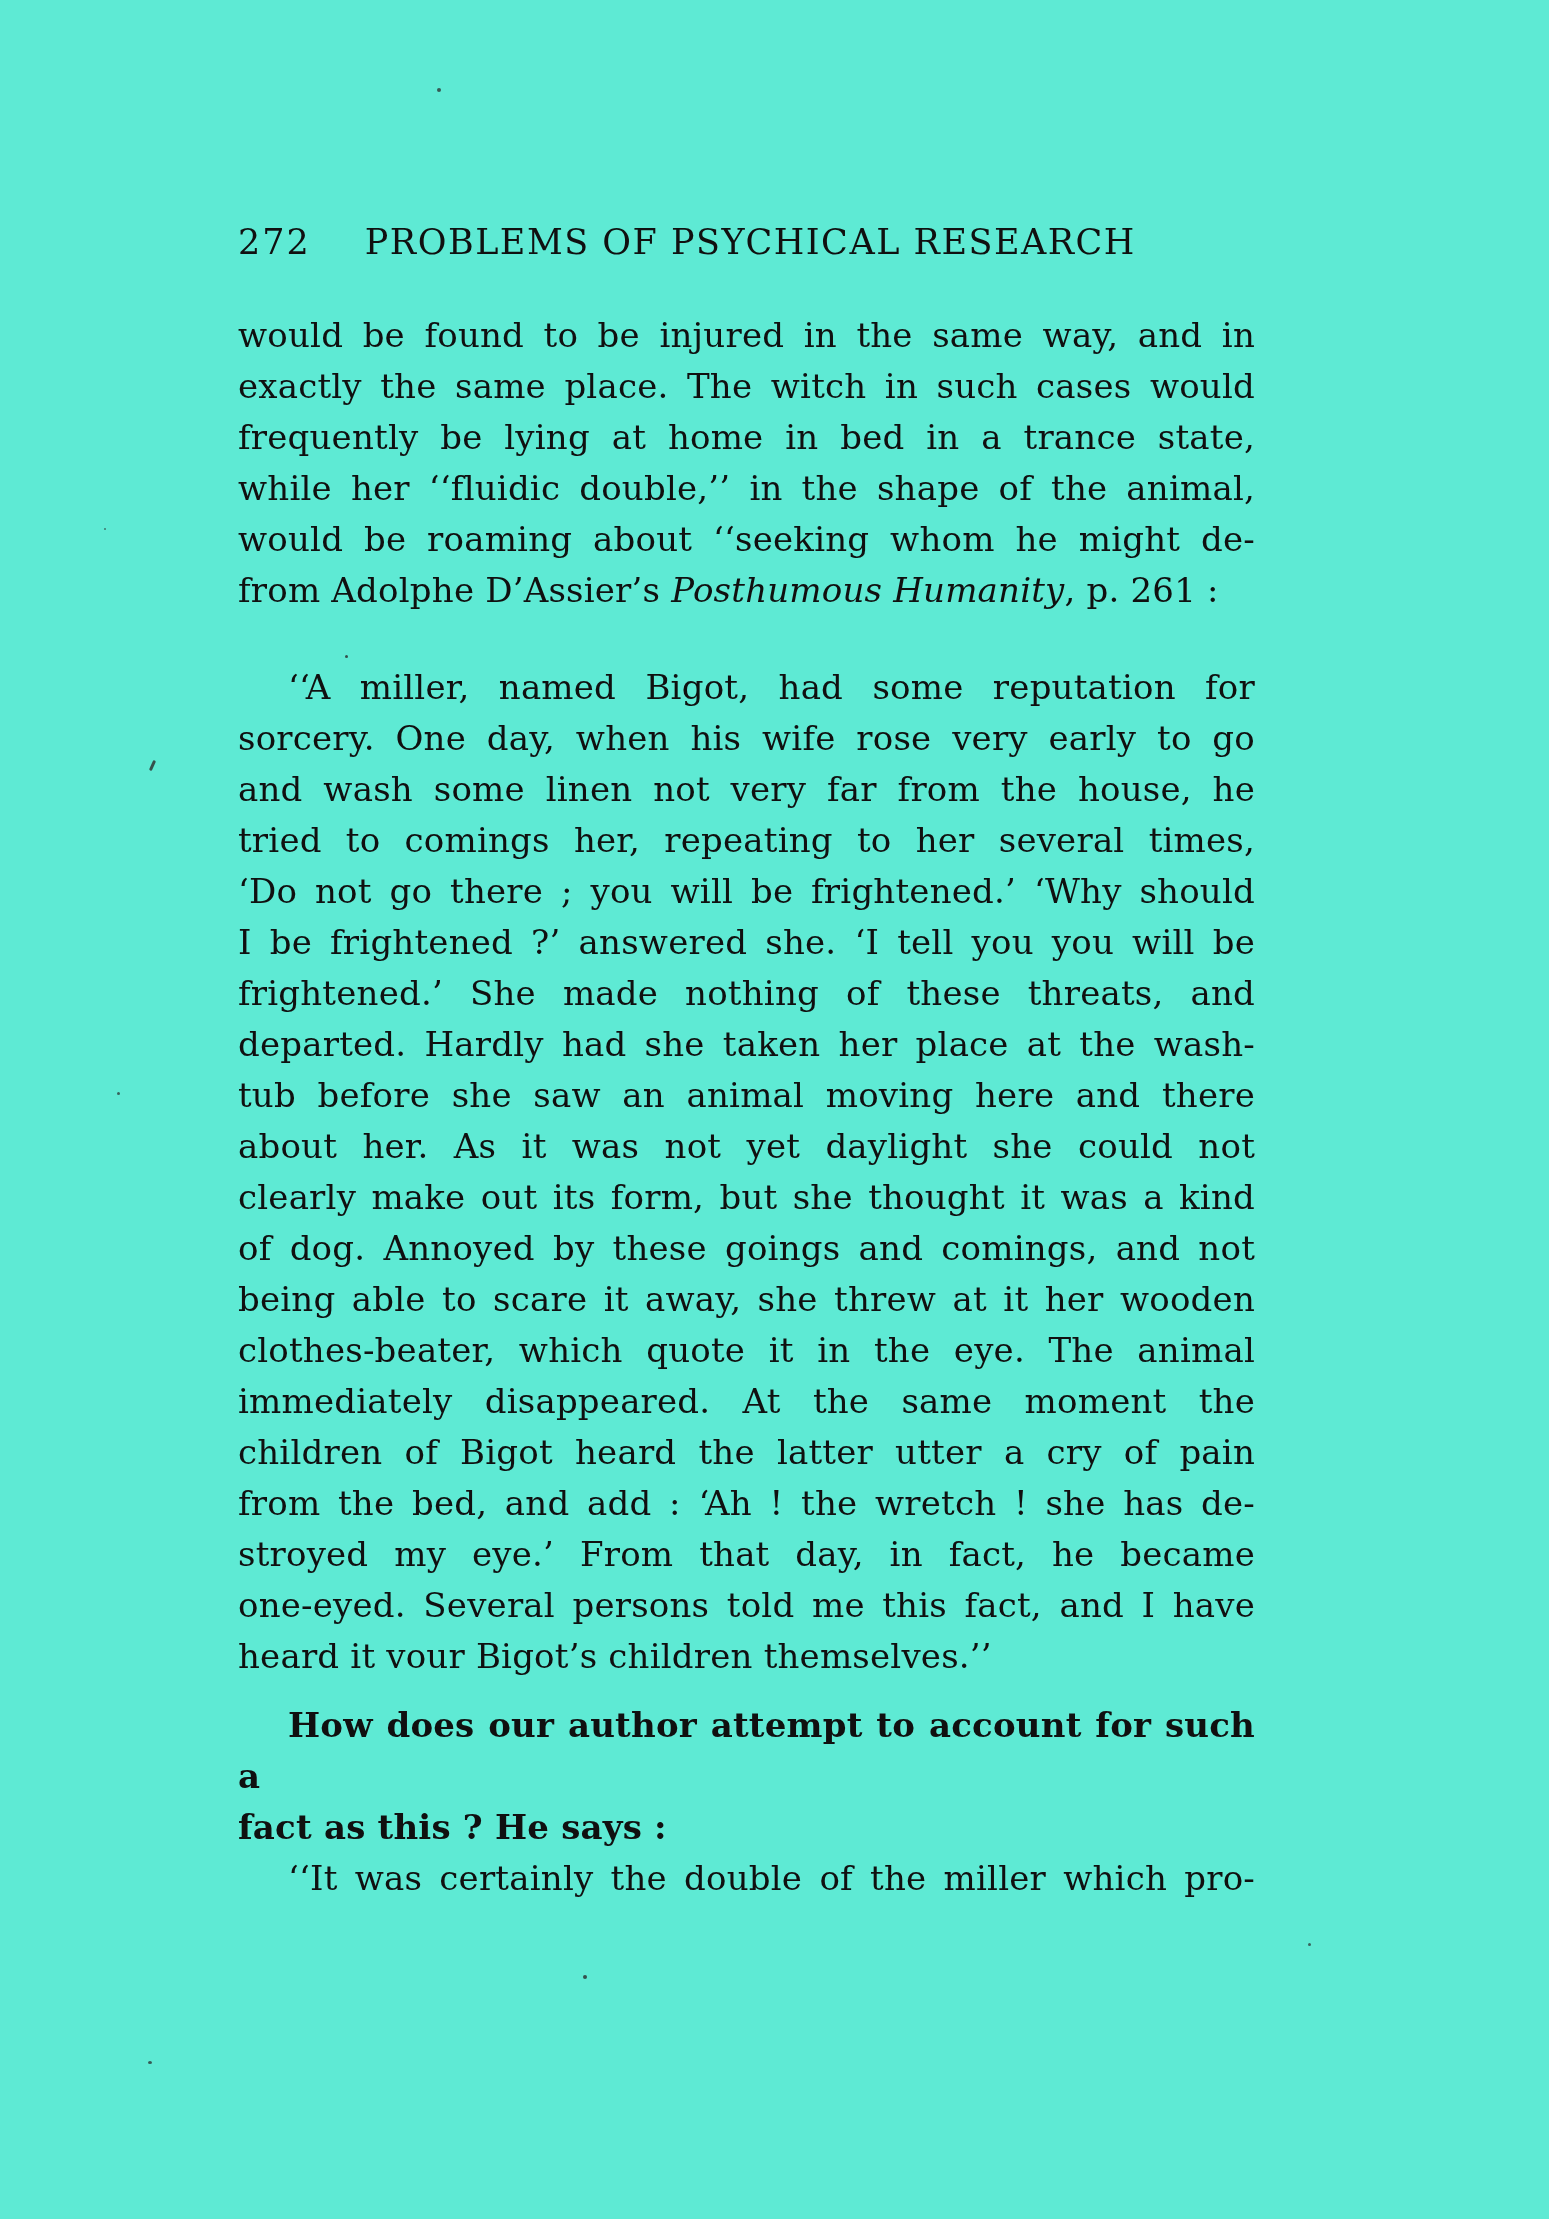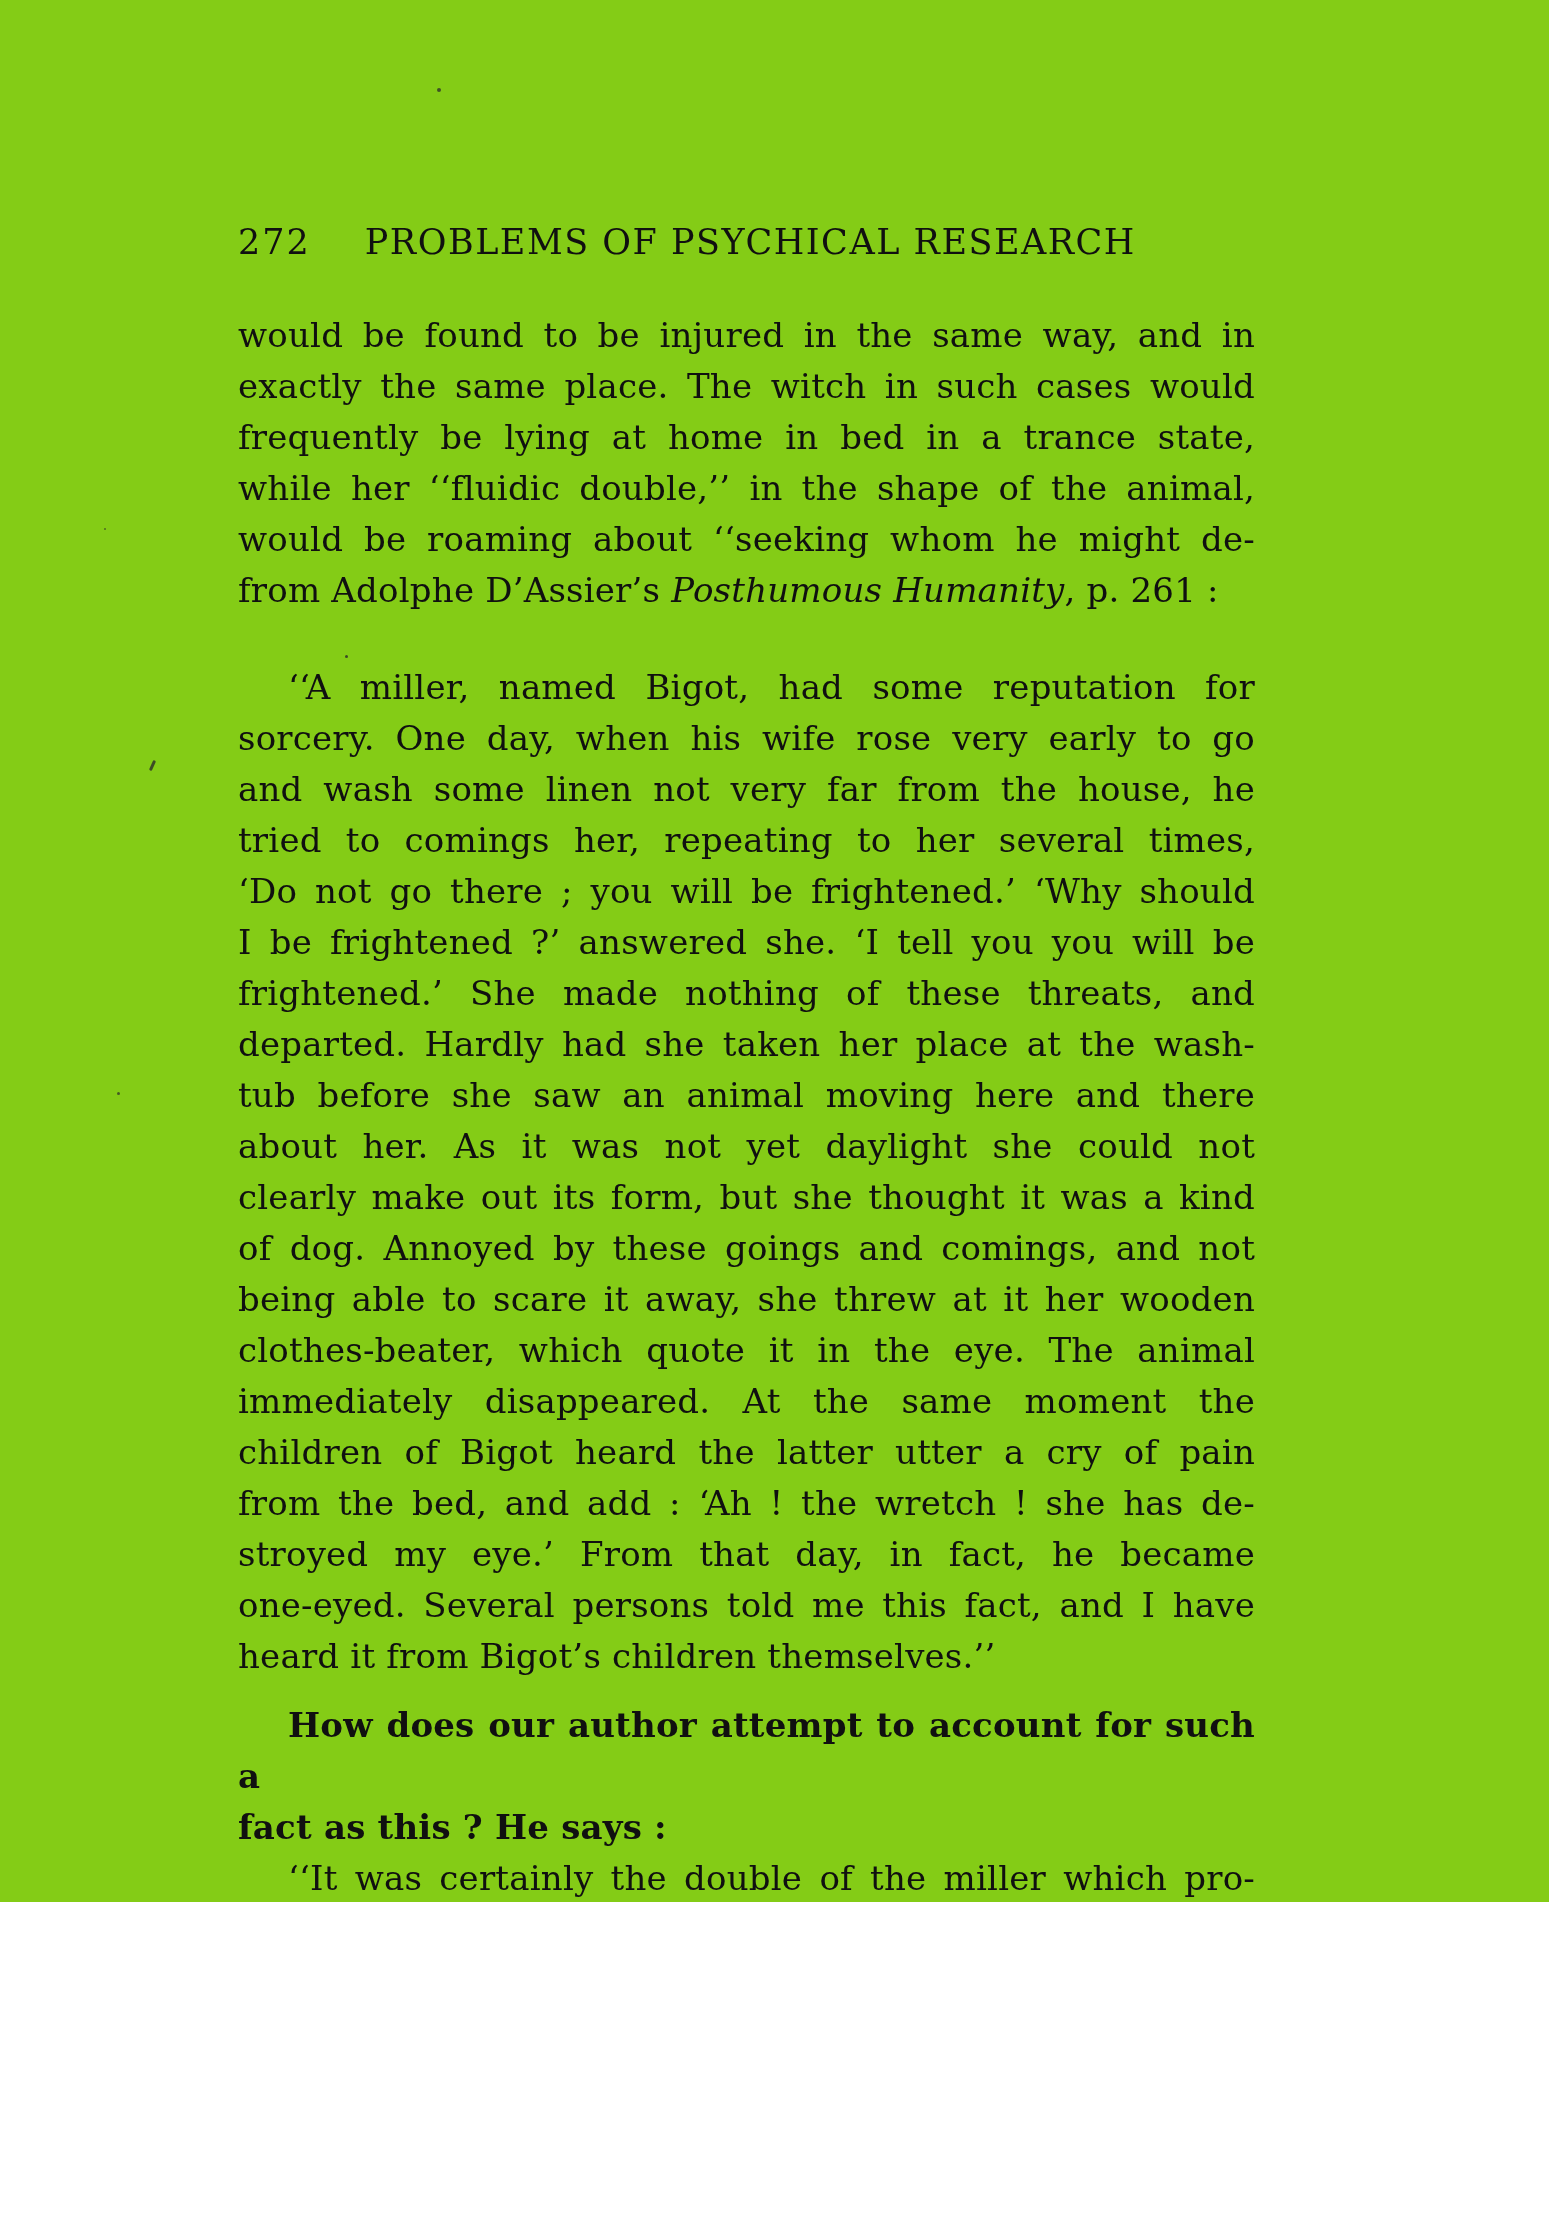--- a/index.html
+++ b/index.html
@@ -3,22 +3,22 @@
 <meta charset="utf-8">
 <style>
   html, body {
     margin: 0;
     padding: 0;
     background: #ffffff;
   }
   .page {
     position: relative;
     width: 1549px;
-    height: 1902px;
-    background: #84cc16;
+    height: 2219px;
+    background: #5eead4;
     overflow: hidden;
     font-family: "DejaVu Serif", "Liberation Serif", serif;
     color: #101010;
   }
   .text-block {
     position: absolute;
     left: 238px;
     top: 220px;
     width: 1017px;
   }
@@ -119,21 +119,21 @@
           <div class="line">clearly make out its form, but she thought it was a kind</div>
           <div class="line">of dog. Annoyed by these goings and comings, and not</div>
           <div class="line">being able to scare it away, she threw at it her wooden</div>
           <div class="line">clothes-beater, which quote it in the eye. The animal</div>
           <div class="line">immediately disappeared. At the same moment the</div>
           <div class="line">children of Bigot heard the latter utter a cry of pain</div>
           <div class="line">from the bed, and add : ‘Ah ! the wretch ! she has de-</div>
           <div class="line">stroyed my eye.’ From that day, in fact, he became</div>
           <div class="line">one-eyed. Several persons told me this fact, and I have</div>
         </div>
-      <div class="line left">heard it from Bigot’s children themselves.’’</div>
+      <div class="line left">heard it vour Bigot’s children themselves.’’</div>
     </div>
 
     <div class="paragraph paragraph-3 p-indent-first">
       <div class="lines">
           <div class="line">How does our author attempt to account for such a</div>
         </div>
       <div class="line left">fact as this ? He says :</div>
     </div>
 
     <div class="paragraph paragraph-4 p-indent-first">

